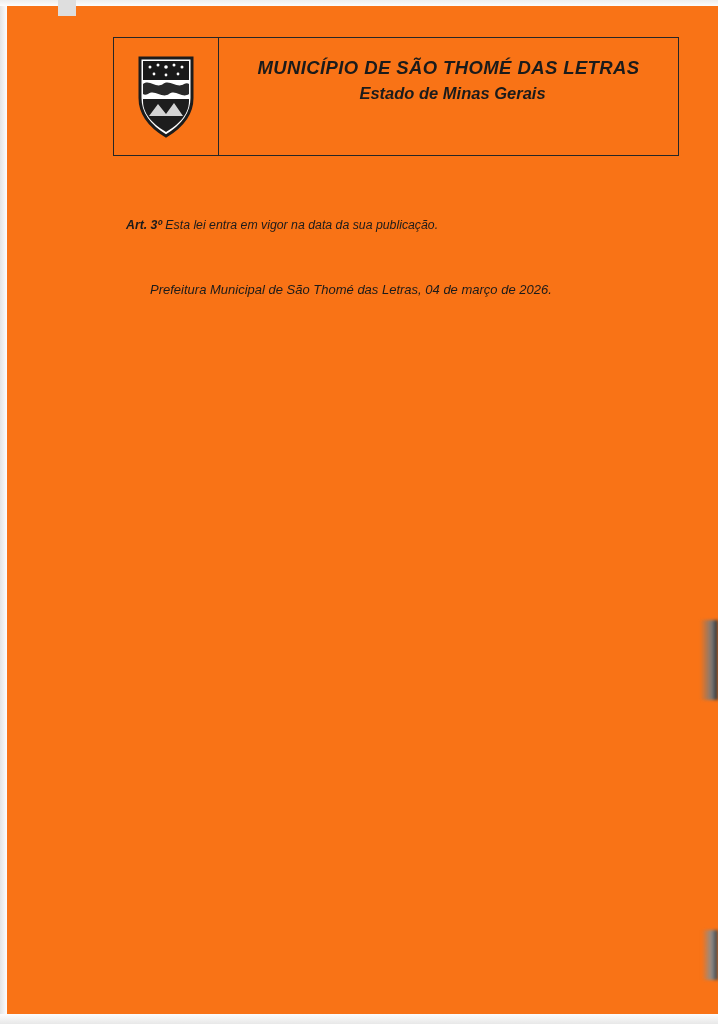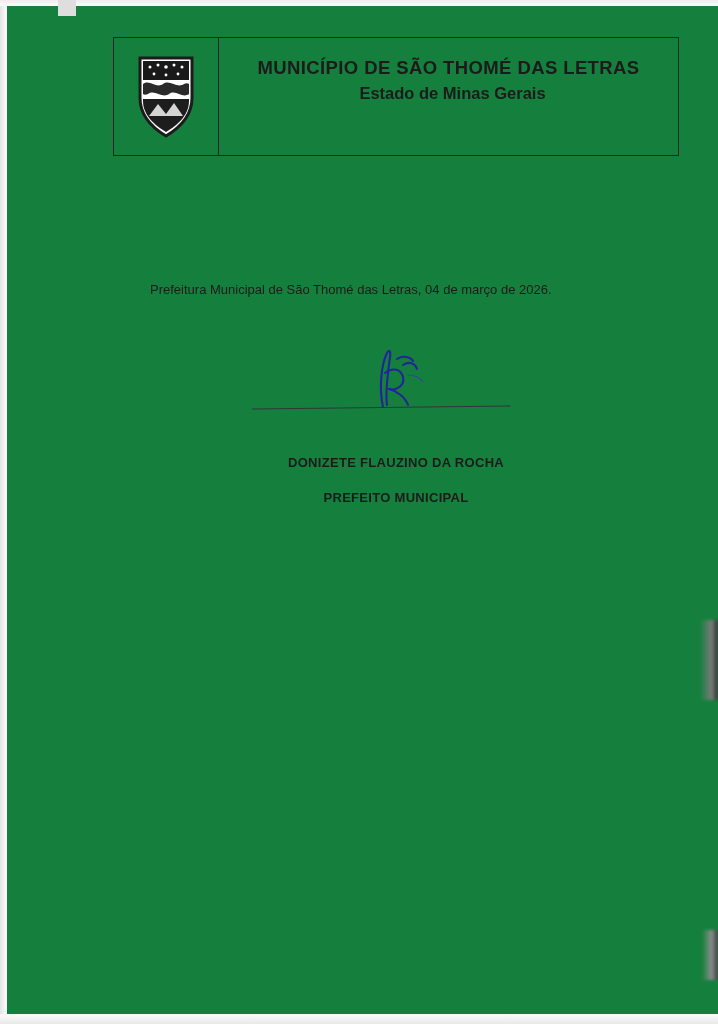--- a/index.html
+++ b/index.html
@@ -13,21 +13,22 @@
     position: relative;
     overflow: hidden;
     font-family: "Liberation Sans", sans-serif;
     color: #1b1b1b;
   }
 
   
   .page {
     position: absolute;
     inset: 0;
-    background: #15803d;
+    background: #f97316;
+    font-style: italic;
   }
   .scan-edge-left {
     position: absolute;
     left: 0; top: 0; bottom: 0; width: 7px;
     background: linear-gradient(to right, #e4e4e4, #fdfdfd);
   }
   .scan-edge-top {
     position: absolute;
     left: 0; right: 0; top: 0; height: 6px;
     background: linear-gradient(to bottom, #ededed, #fdfdfd);
@@ -216,34 +217,21 @@
         <path d="M13 62 L22 50 L30 60 L38 49 L47 62 Z" fill="#f4f4f4" opacity="0.85"></path>
       </svg>
     </div>
     <div class="title-cell">
       <div class="title-line1">MUNICÍPIO DE SÃO THOMÉ DAS LETRAS</div>
       <div class="title-line2">Estado de Minas Gerais</div>
     </div>
   </div>
 
 
+  <div class="para-art3">
+    <span class="art-label">Art. 3º</span>
+    <span>Esta lei entra em vigor na data da sua publicação.</span>
+  </div>
 
   <div class="para-place-date">Prefeitura Municipal de São Thomé das Letras, 04 de março de 2026.</div>
 
-  <div class="signature-block">
-    <svg class="signature-ink" viewBox="0 0 70 70">
-      <g fill="none" stroke="#23249a" stroke-width="2.1" stroke-linecap="round">
-        <path d="M20 62 C16 44 18 20 24 8 C26 4 28 6 27 12 C25 28 22 46 24 60"></path>
-        <path d="M22 28 C30 22 38 24 40 32 C42 40 34 46 26 44"></path>
-        <path d="M26 44 C34 46 42 52 45 60"></path>
-        <path d="M40 20 C46 16 52 18 54 24"></path>
-        <path d="M34 14 C40 10 48 12 50 16"></path>
-      </g>
-      <g fill="none" stroke="#3a3bb0" stroke-width="1.2" stroke-linecap="round" opacity="0.8">
-        <path d="M45 30 C52 30 57 33 60 37"></path>
-      </g>
-    </svg>
-    <div class="signature-rule"></div>
-    <div class="sign-name">DONIZETE FLAUZINO DA ROCHA</div>
-    <div class="sign-role">PREFEITO MUNICIPAL</div>
-  </div>
 
 </div>
 
 </body></html>

